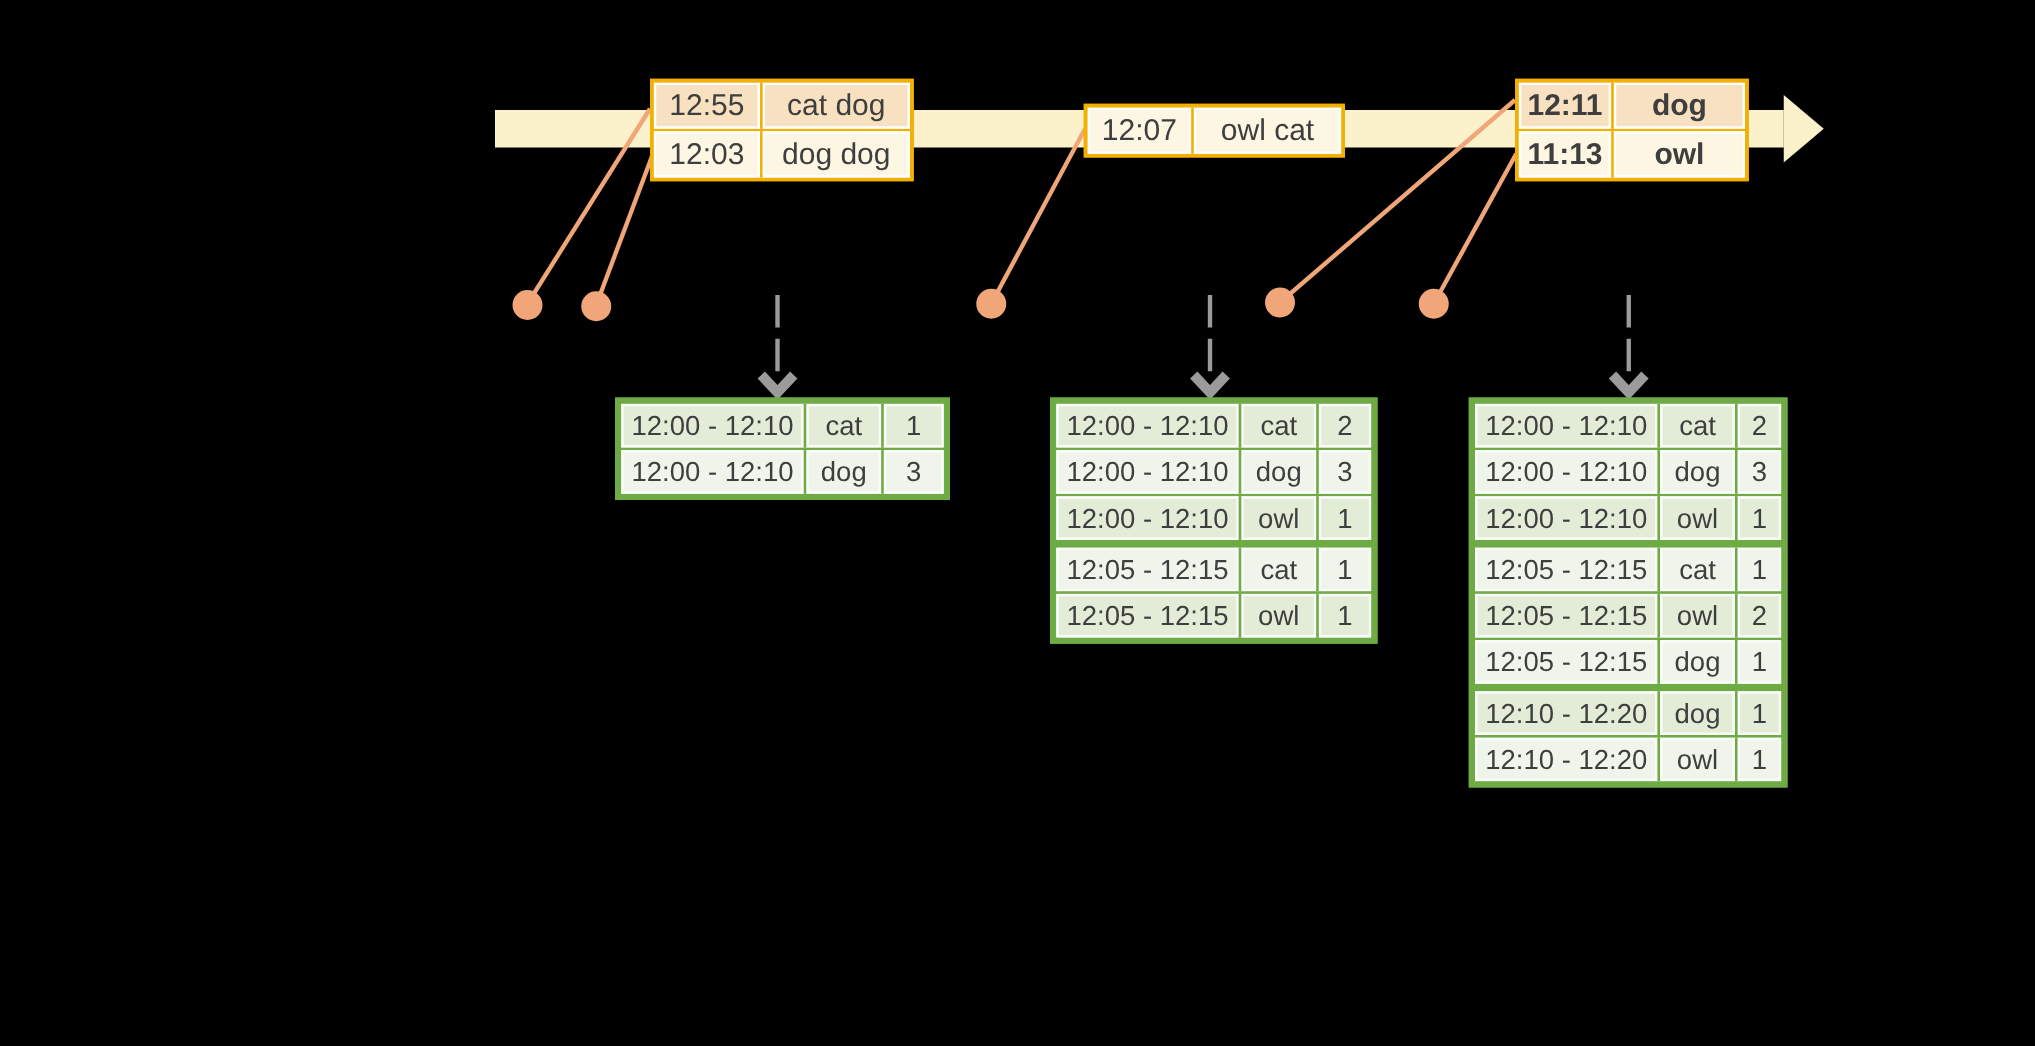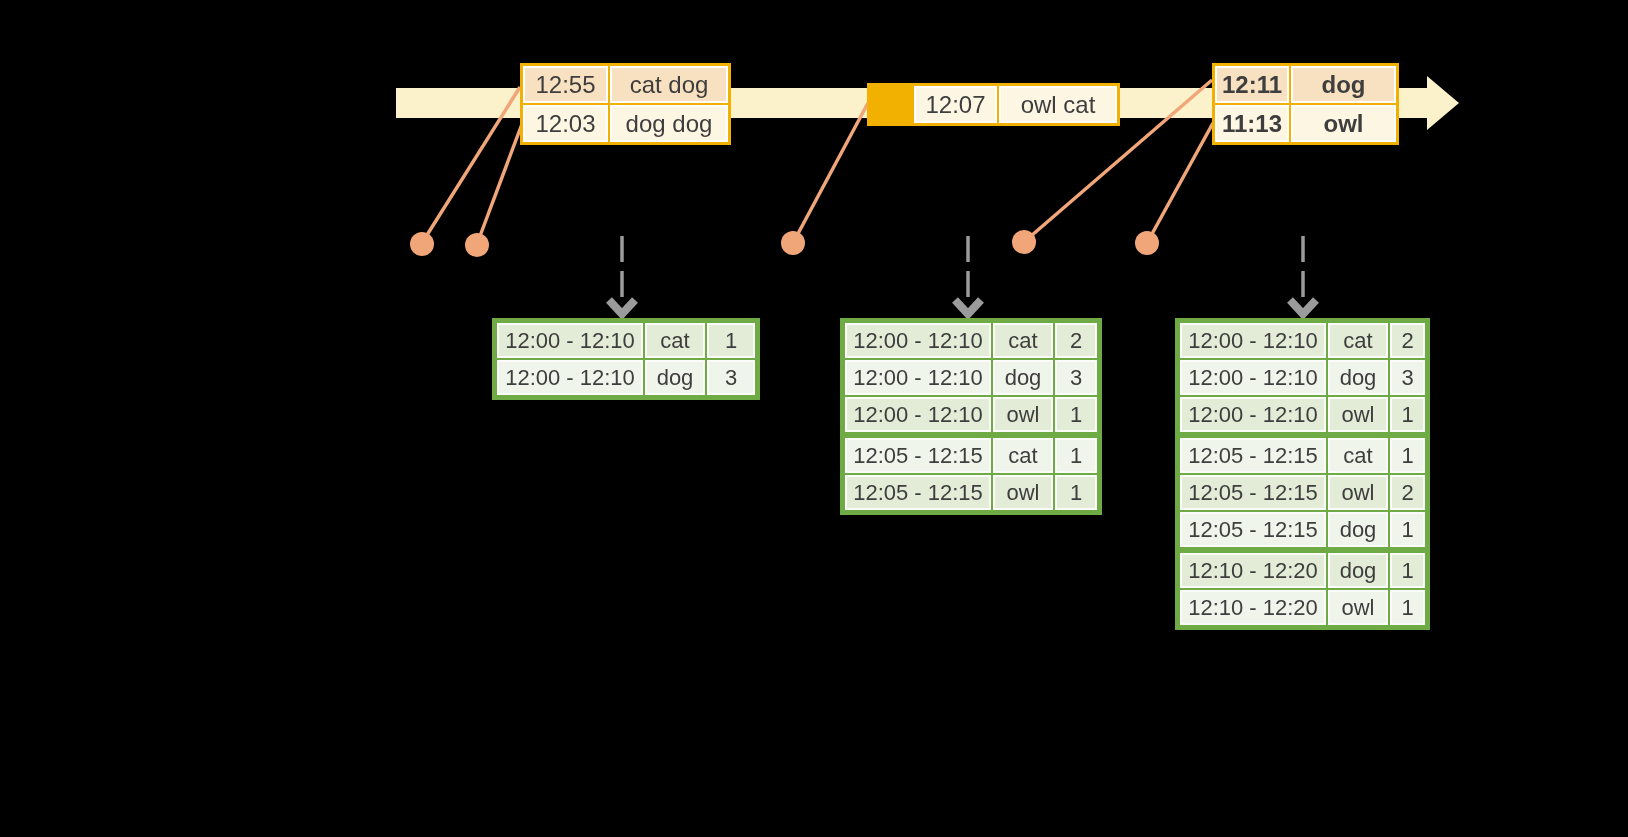--- a/index.html
+++ b/index.html
@@ -23,21 +23,21 @@
   .etable{position:absolute;border:3px solid var(--event-border);background:var(--event-border);}
   .erow{display:flex;height:37px;}
   .erow + .erow{border-top:2px solid var(--event-border);}
   .ecell{display:flex;align-items:center;justify-content:center;
          font-size:24px;box-shadow:inset 0 0 0 2px #ffffff;}
   .ecell.etime{width:85px;}
   .ecell.ewords{flex:1;border-left:2px solid var(--event-border);}
   .erow.dark  .ecell{background:var(--event-row-dark);}
   .erow.light .ecell{background:var(--event-row-light);}
   .ev1{left:520px;top:63px;width:205px;}
-  .ev2{left:867px;top:83px;width:203px;padding-left:44px;}
+  .ev2{left:867px;top:83px;width:203px;}
   .ev2 .ecell.etime{width:83px;}
   .ev3{left:1212px;top:63px;width:181px;font-weight:bold;}
   .ev3 .ecell.etime{width:74px;}
 
   
   .rtable{position:absolute;border:5px solid var(--result-border);background:var(--result-border);}
   .rrow{display:flex;height:35px;}
   .rrow + .rrow{border-top:2px solid var(--result-border);}
   .rrow.new-group{border-top:6px solid var(--result-border);}
   .rcell{display:flex;align-items:center;justify-content:center;

